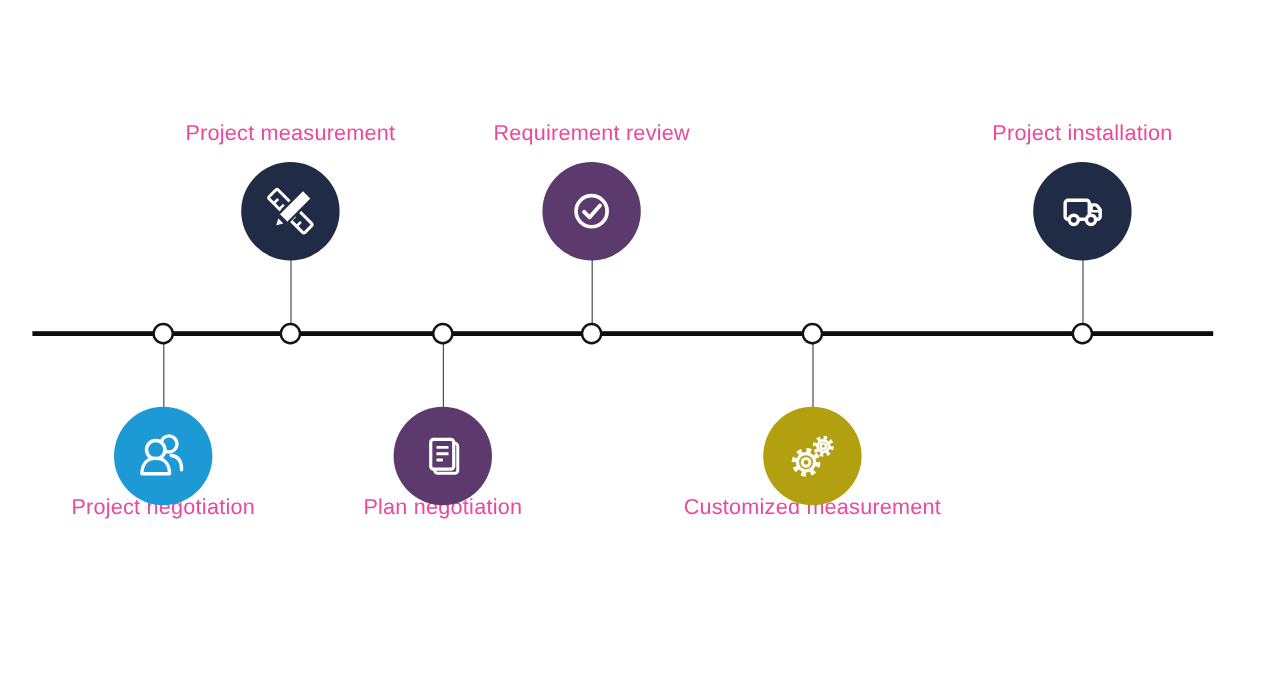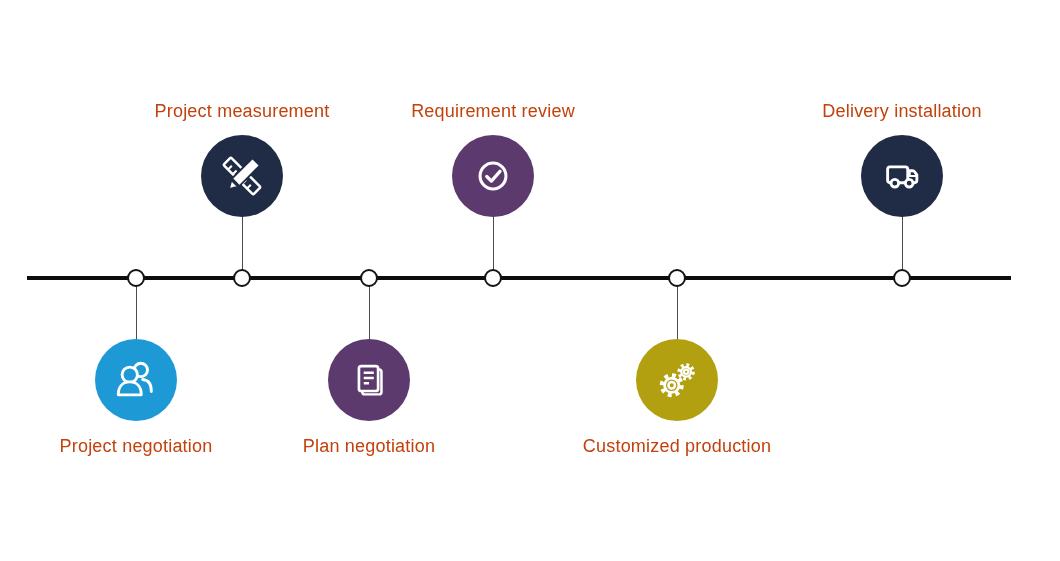--- a/index.html
+++ b/index.html
@@ -59,24 +59,24 @@
     z-index: 2;
   }
   .above .bubble { top: 135px; }
   .below .bubble { top: 339px; }
   .label {
     position: absolute;
     transform: translateX(-50%);
     white-space: nowrap;
     font-size: 18px;
     letter-spacing: 0.2px;
-    color: #c2410c;
+    color: #ec4899;
   }
   .above .label { top: 101px; }
-  .below .label { top: 436px; }
+  .below .label { top: 412px; }
   .bubble svg { display: block; }
 </style>
 </head>
 <body>
 
 <div class="stage">
 
   <div class="axis" style="background: rgb(13, 13, 13);"></div>
 
   <div class="step s1 below">
@@ -144,31 +144,31 @@
     <div class="bubble" style="background: rgb(179, 160, 17); color: rgb(179, 160, 17);">
       <svg width="46" height="46" viewBox="0 0 48 48">
         <circle cx="18.5" cy="29.5" r="10" fill="none" stroke="#fff" stroke-width="5" stroke-dasharray="3.9 3.95"></circle>
         <circle cx="18.5" cy="29.5" r="7.5" fill="currentColor" stroke="#fff" stroke-width="2.8"></circle>
         <circle cx="18.5" cy="29.5" r="3.4" fill="none" stroke="#fff" stroke-width="2.6"></circle>
         <circle cx="33.5" cy="15.5" r="7" fill="none" stroke="#fff" stroke-width="4.2" stroke-dasharray="2.75 2.75"></circle>
         <circle cx="33.5" cy="15.5" r="5" fill="currentColor" stroke="#fff" stroke-width="2.4"></circle>
         <circle cx="33.5" cy="15.5" r="2.3" fill="none" stroke="#fff" stroke-width="2.2"></circle>
       </svg>
     </div>
-    <div class="label">Customized production</div>
+    <div class="label">Customized measurement</div>
   </div>
 
   <div class="step s6 above">
     <div class="node" style="border-color: rgb(20, 20, 20); background: rgb(255, 255, 255);"></div>
     <div class="connector" style="background: rgb(77, 77, 77);"></div>
     <div class="bubble" style="background: rgb(32, 43, 69); color: rgb(32, 43, 69);">
       <svg width="46" height="46" viewBox="0 0 48 48">
         <rect x="9" y="14.5" width="21" height="16.5" rx="2.5" fill="none" stroke="#fff" stroke-width="3"></rect>
         <path d="M30 18.5 h5 c0.9 0 1.7 0.4 2.2 1.1 l2.3 3.2 v5.7 c0 1.4 -1.1 2.5 -2.5 2.5 h-7" fill="none" stroke="#fff" stroke-width="3" stroke-linejoin="round"></path>
         <path d="M32 18.5 v5.5 h7" fill="none" stroke="#fff" stroke-width="2.2"></path>
         <circle cx="16.5" cy="31.5" r="4" fill="currentColor" stroke="#fff" stroke-width="3"></circle>
         <circle cx="31.5" cy="31.5" r="4" fill="currentColor" stroke="#fff" stroke-width="3"></circle>
       </svg>
     </div>
-    <div class="label">Delivery installation</div>
+    <div class="label">Project installation</div>
   </div>
 
 </div>
 
 </body></html>

